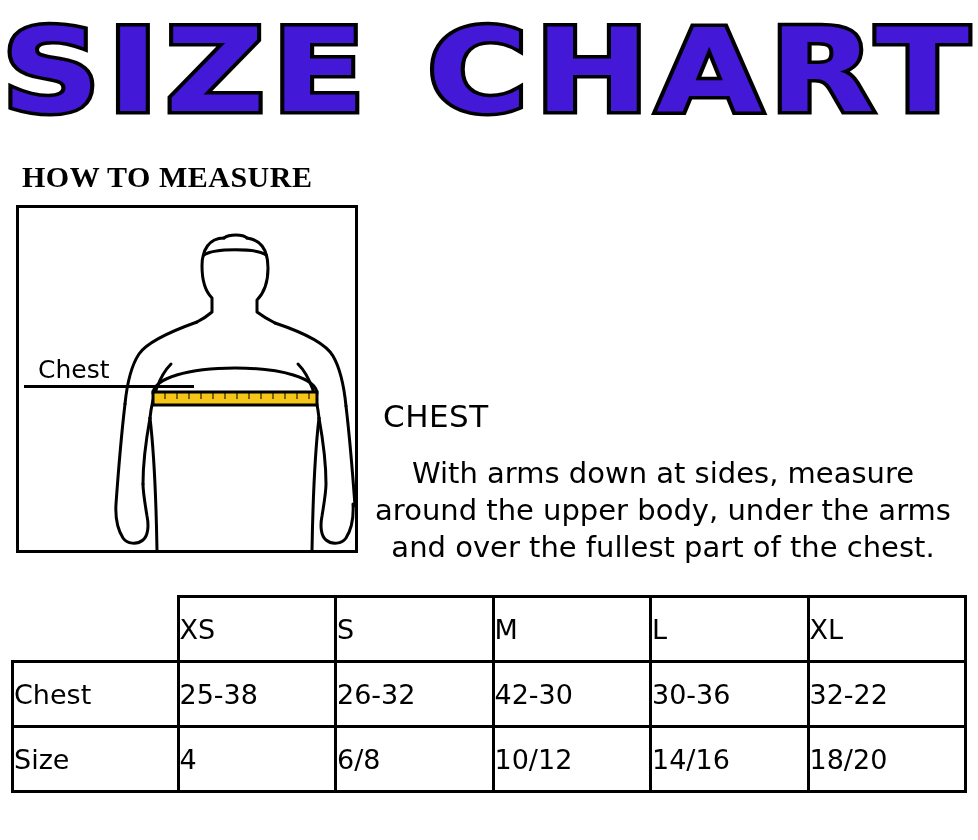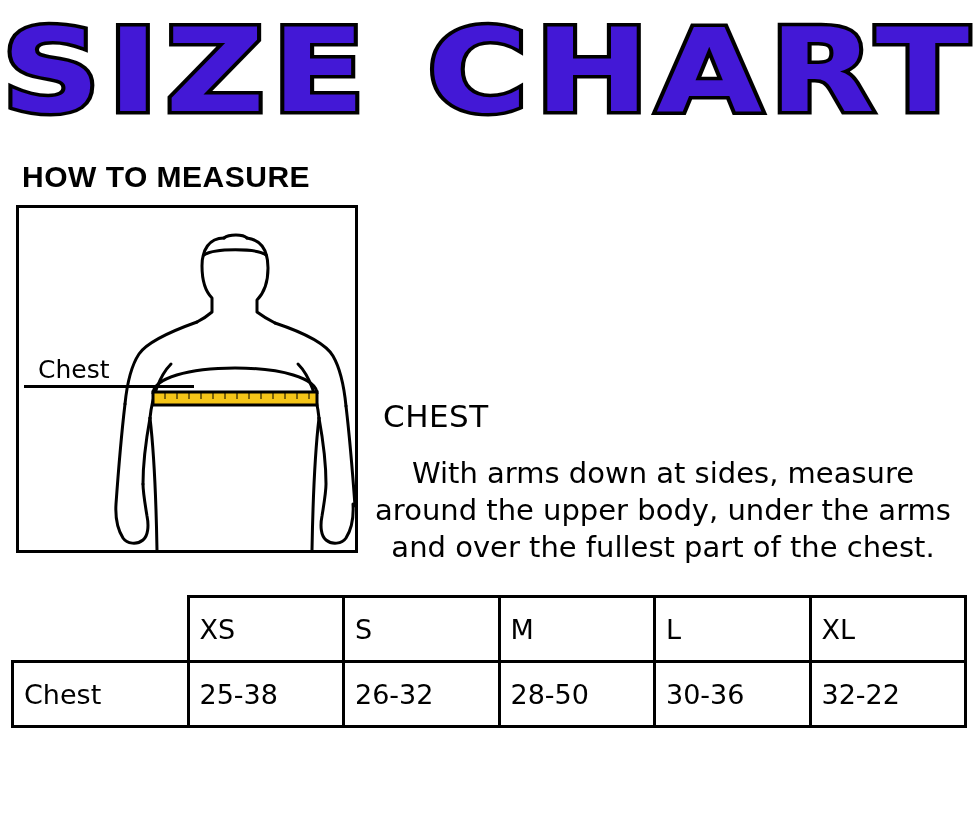--- a/index.html
+++ b/index.html
@@ -38,21 +38,21 @@
     -webkit-text-stroke: 7px #000000;
     paint-order: stroke fill;
     white-space: nowrap;
   }
 
   
   .how-heading {
     position: absolute;
     left: 22px;
     top: 160px;
-    font-family: Liberation Sans, sans-serif;
+    font-family: Liberation Serif, serif;
     font-weight: bold;
     font-size: 30px;
     letter-spacing: 0.5px;
   }
 
   
   .figure-box {
     position: absolute;
     left: 16px;
     top: 205px;
@@ -114,21 +114,21 @@
     top: 595px;
     width: 956px;
     border-collapse: collapse;
     table-layout: fixed;
     font-family: "DejaVu Sans", sans-serif;
     font-size: 27px;
   }
   .size-table td {
     border: 3px solid #000000;
     height: 62px;
-    padding: 0 0 0 10px;
+    padding: 0 0 0 0;
     vertical-align: middle;
     white-space: nowrap;
   }
   .size-table td.rowhead {
     width: 164px;
   }
   .size-table tr.header-row td.rowhead {
     border: none;
   }
   .size-table td.corner-blank {
@@ -206,18 +206,26 @@
       <td>XS</td>
       <td>S</td>
       <td>M</td>
       <td>L</td>
       <td>XL</td>
     </tr>
     <tr>
       <td class="rowhead">Chest</td>
       <td>25-38</td>
       <td>26-32</td>
-      <td>28-50</td>
+      <td>42-30</td>
       <td>30-36</td>
       <td>32-22</td>
     </tr>
+    <tr>
+      <td class="rowhead">Size</td>
+      <td>4</td>
+      <td>6/8</td>
+      <td>10/12</td>
+      <td>14/16</td>
+      <td>18/20</td>
+    </tr>
   </tbody>
 </table>
 
 </body></html>

